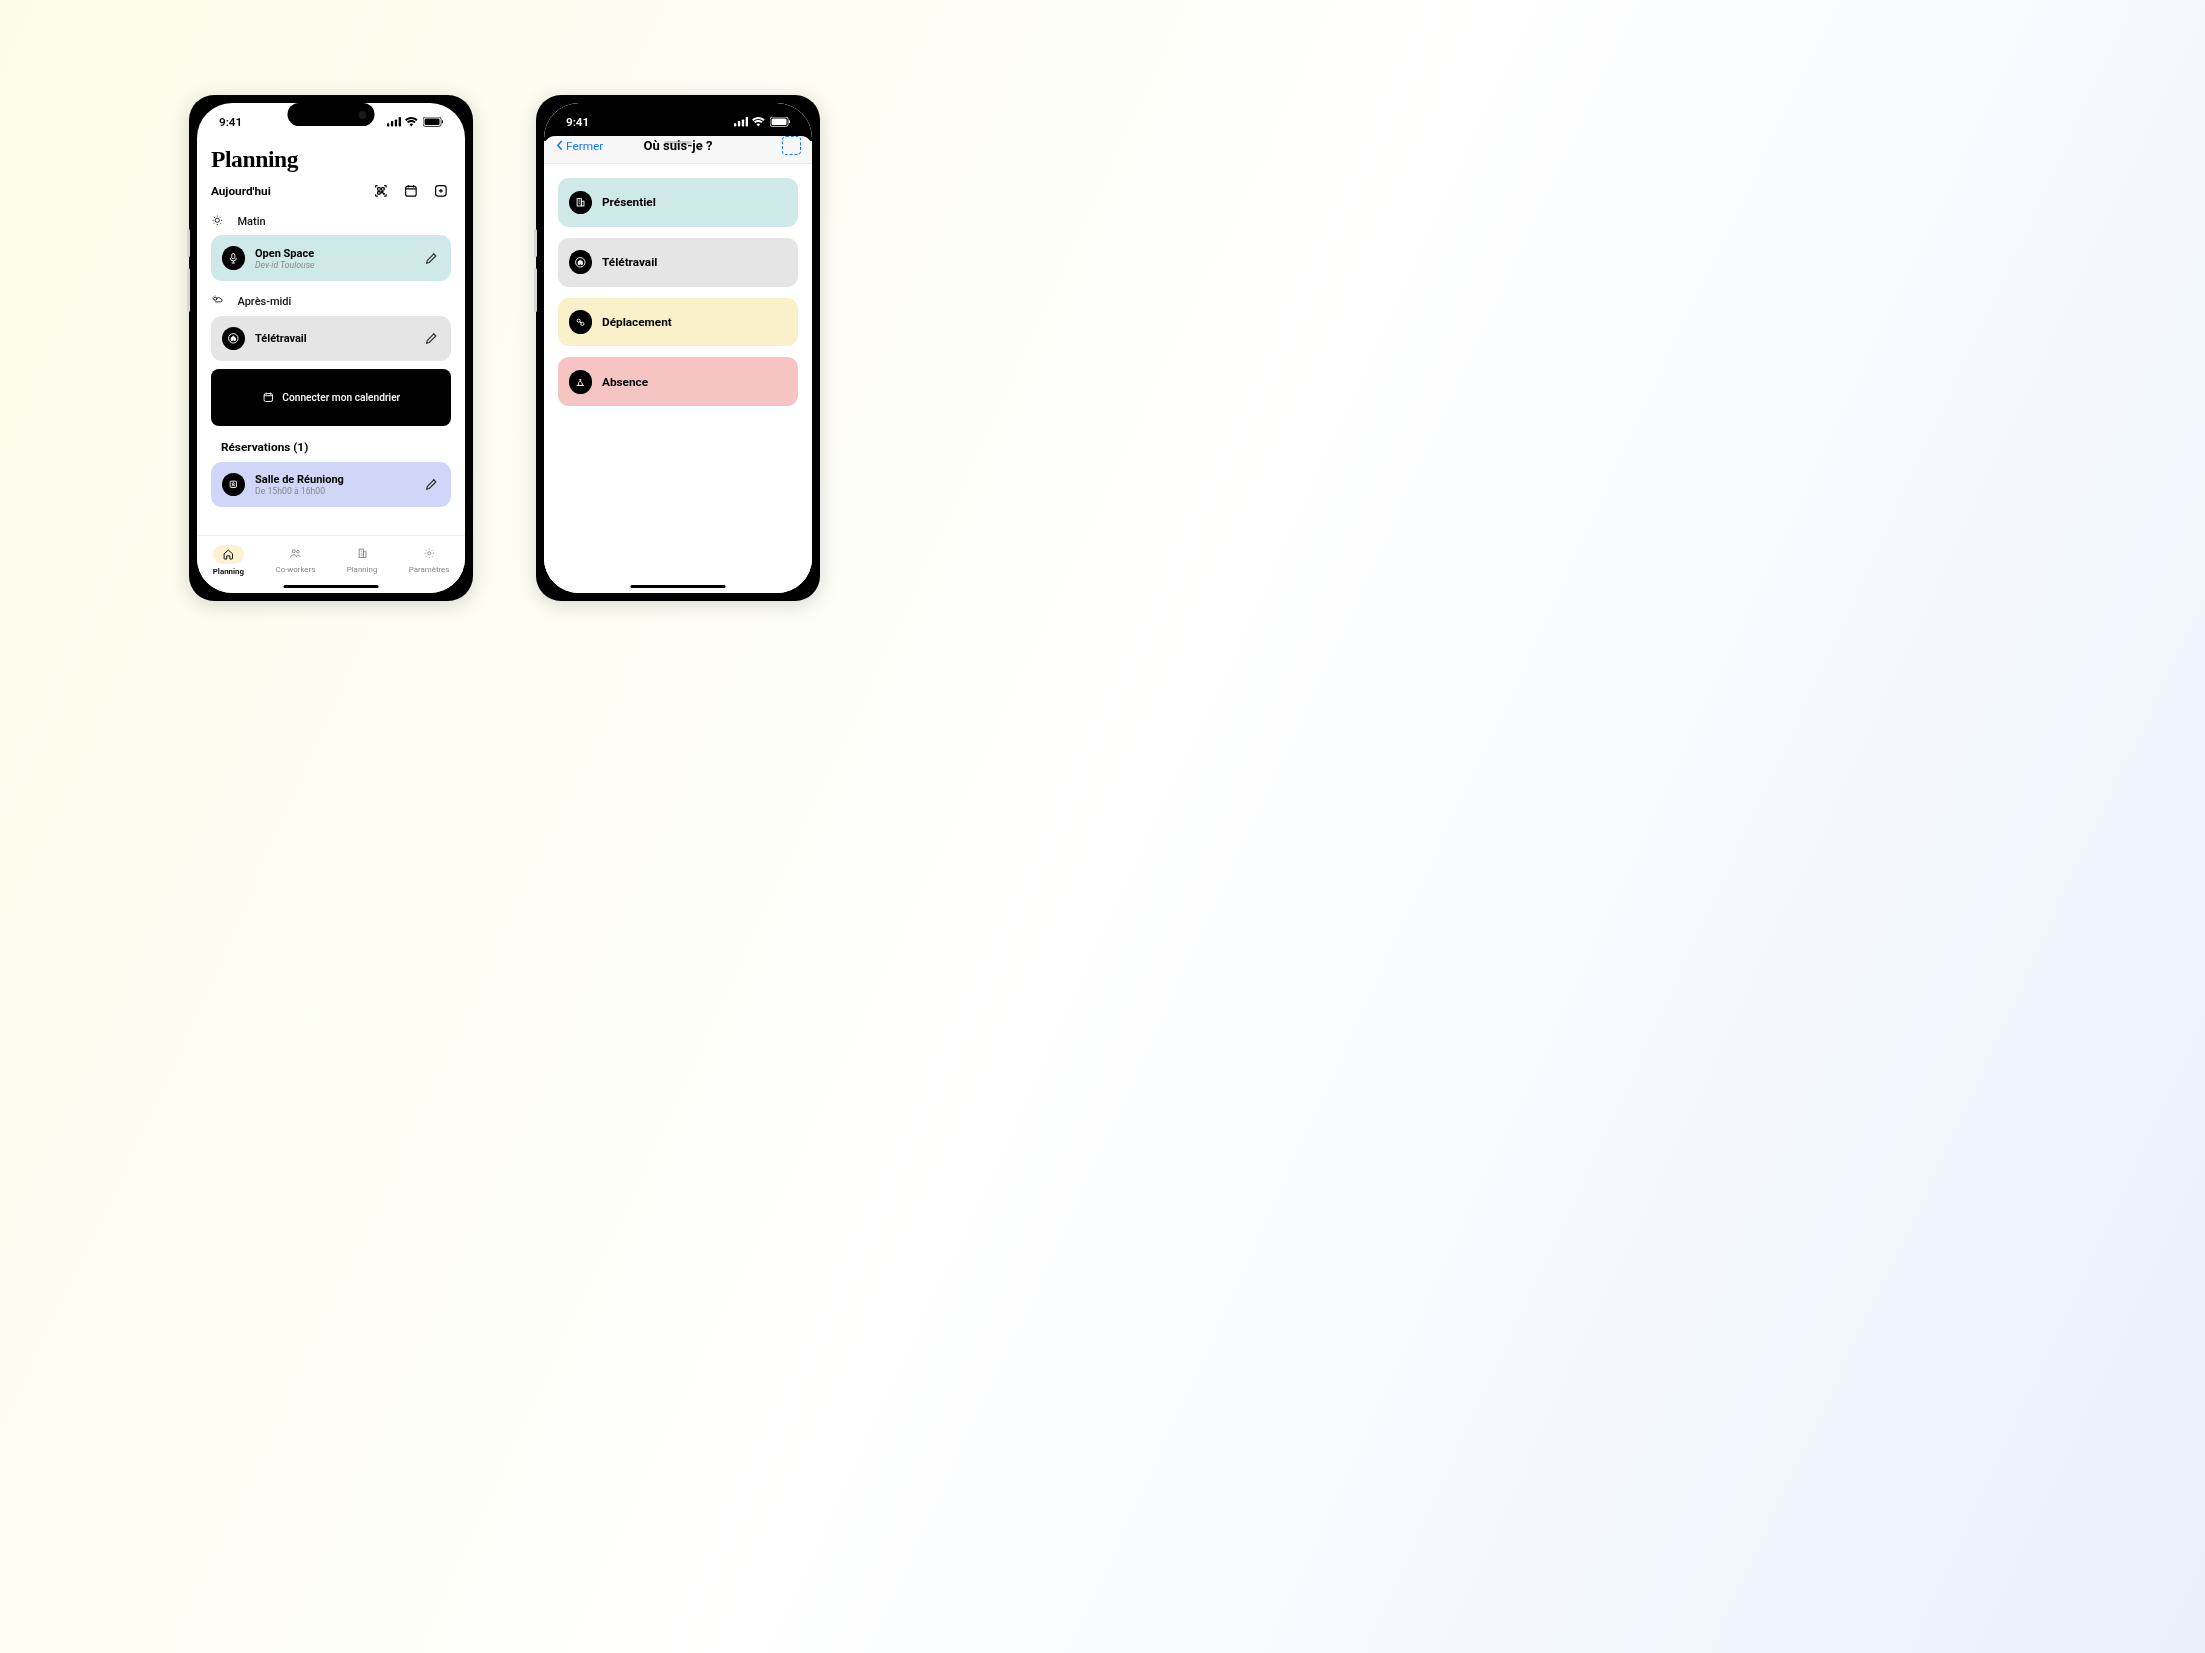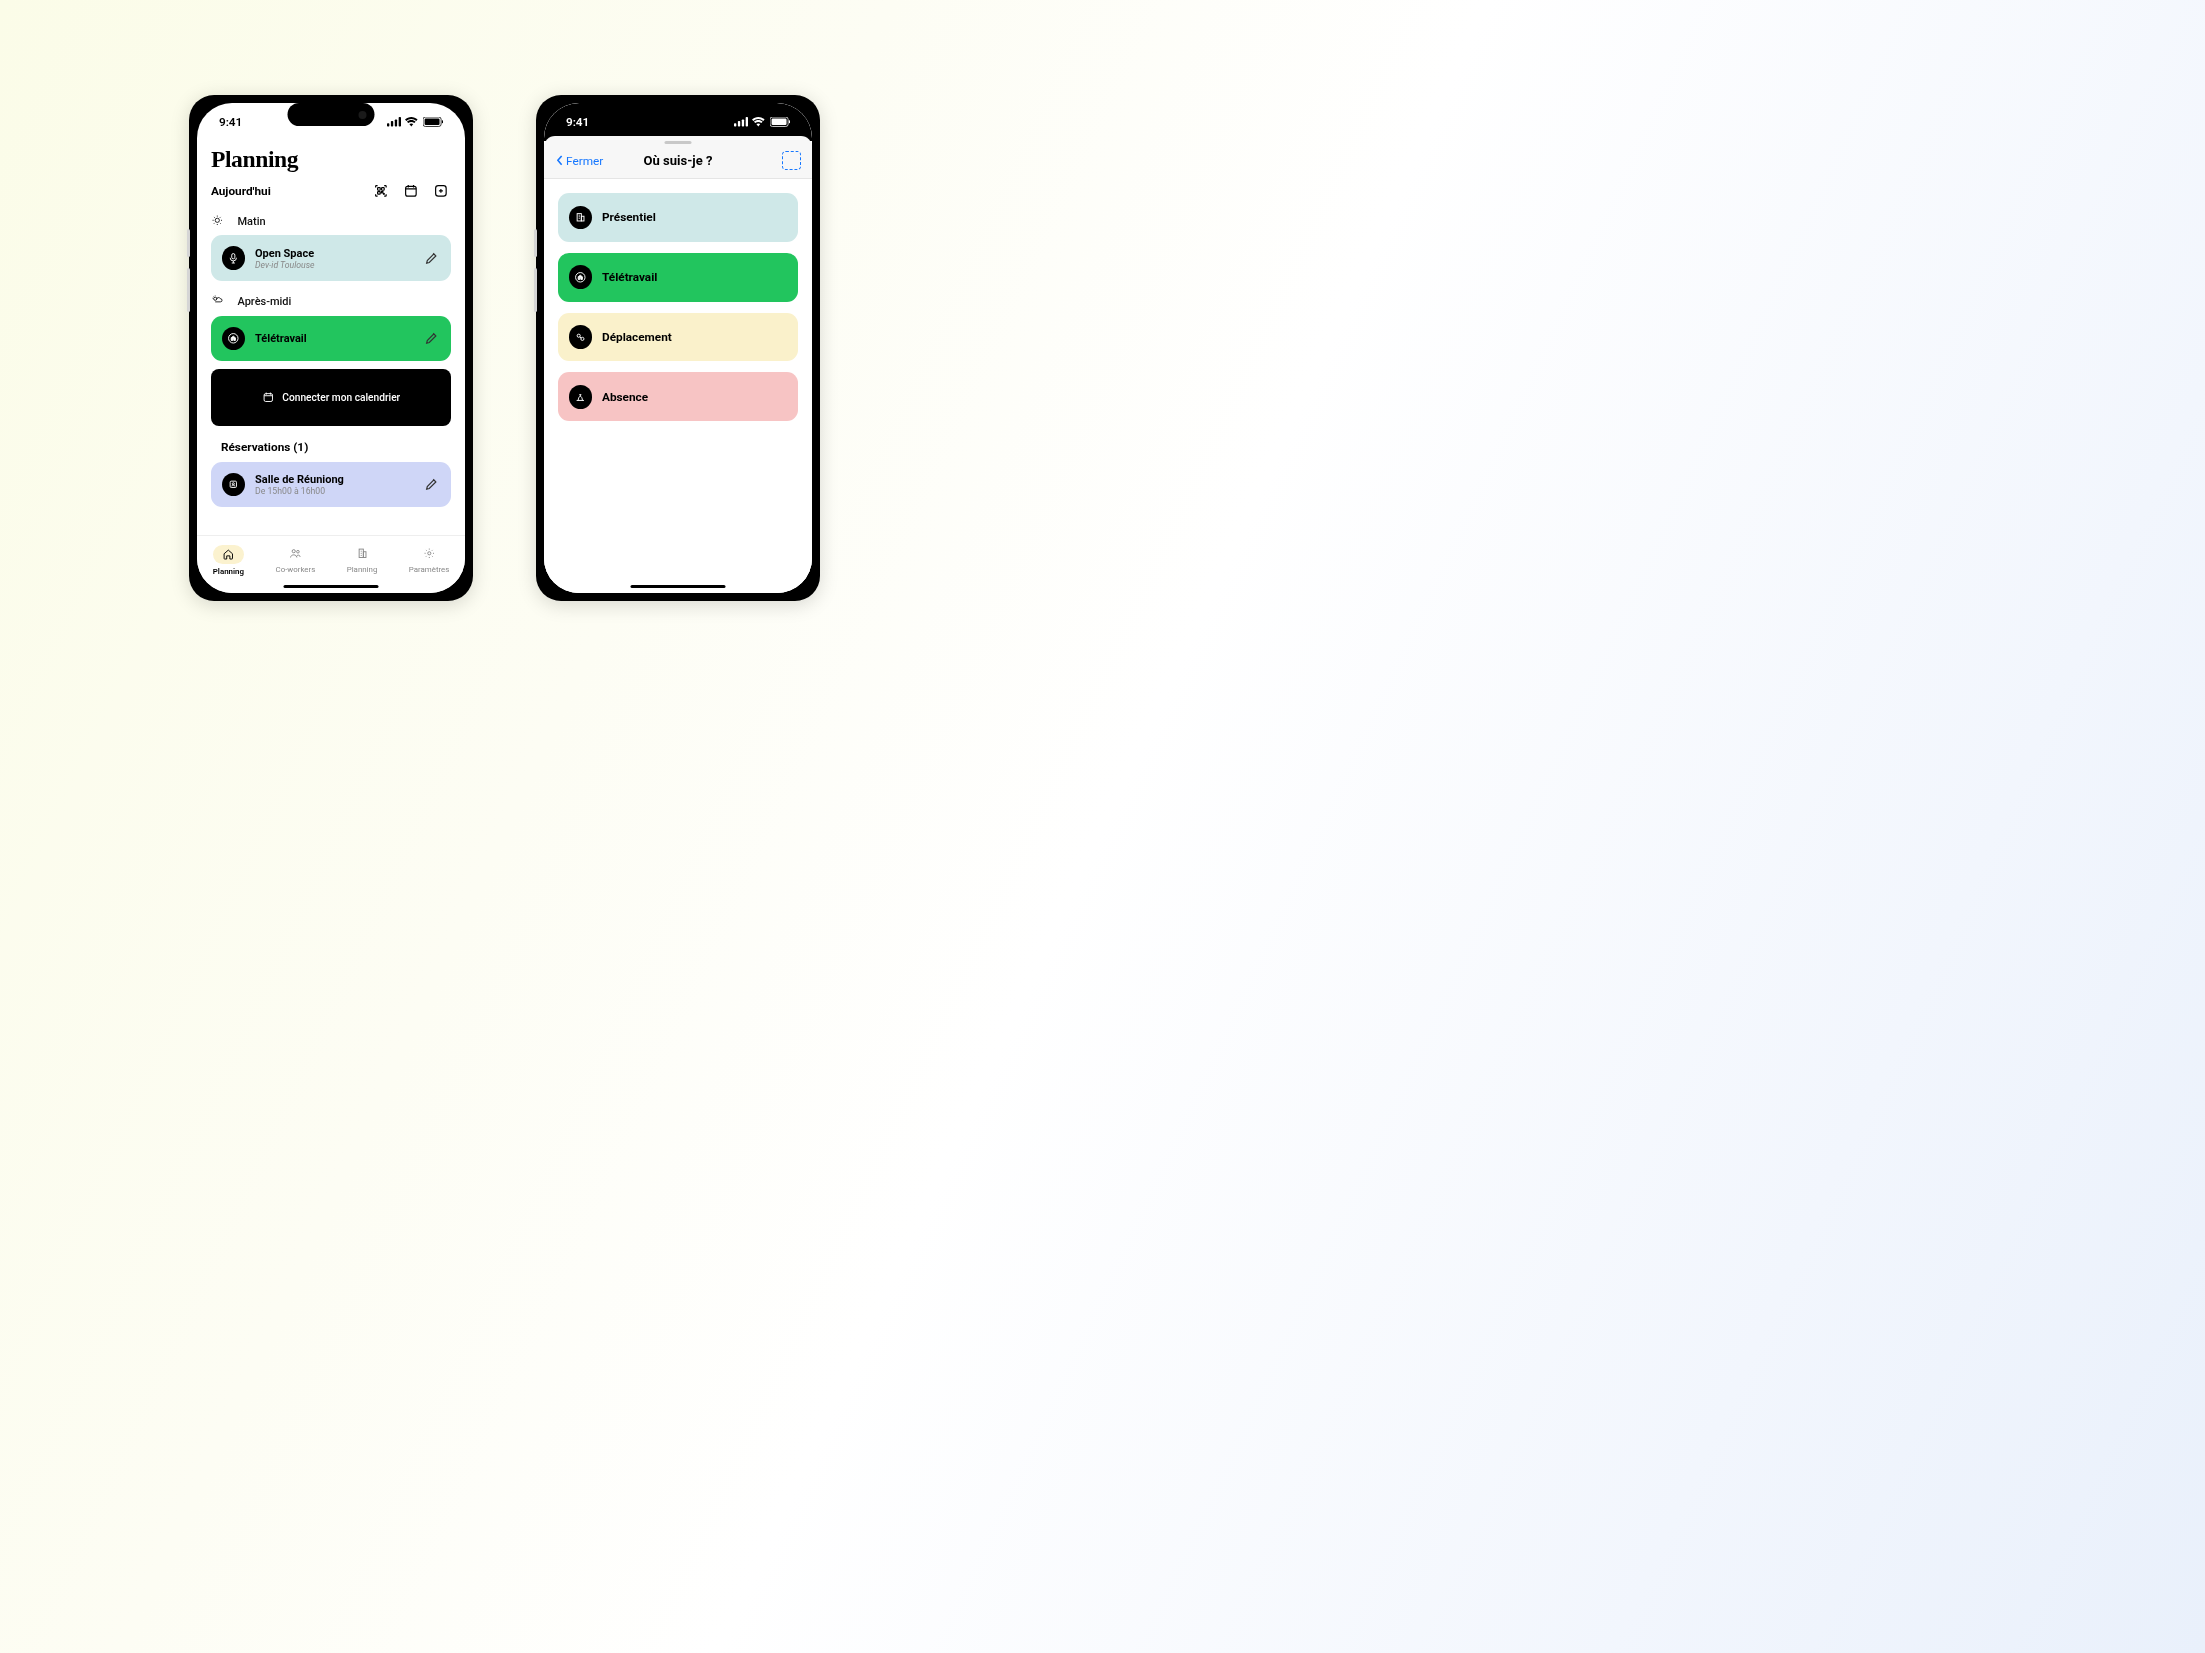--- a/index.html
+++ b/index.html
@@ -82,21 +82,21 @@
     display:flex; align-items:center; justify-content:center;
     flex-shrink:0;
   }
   .card .badge svg { width:12.6px; height:12.6px; }
   .card .card-text { flex:1; }
   .card .card-title { font-weight:700; font-size:11px; }
   .card .card-sub { font-size:8.7px; color:#888; font-style:italic; }
   .card .edit { width:15.8px; height:15.8px; color:#333; }
 
   .card.teal { background:#cfe8e8; }
-  .card.green { background:#22c55e; }
+  .card.green { background:#e5e5e5; }
   .card.lav { background:#cfd6f7; }
   .card.yellow { background:#faf1cb; }
   .card.red { background:#f7c4c4; }
 
   .black-btn {
     background:#000; color:#fff;
     border-radius:7.9px; padding:22px;
     display:flex; align-items:center; justify-content:center; gap:7.9px;
     font-size:10.2px; font-weight:500;
     margin:4.7px 0 14px;
@@ -352,21 +352,21 @@
                 <rect x="2" y="2" width="19" height="8" rx="1.5" fill="#fff"></rect>
                 <rect x="24" y="4" width="2" height="4" rx="1" fill="#fff"></rect>
               </svg>
           </span>
         </span>
       </div>
     </div>
 
     <div style="background:#f7f7f7; border-radius:11px 11px 0 0; margin-top:-4.7px; position:relative; flex:1;">
       <div class="drag-handle" style="top:4.7px"></div>
-      <div class="modal-head" style="padding-top:15px">
+      <div class="modal-head" style="padding-top:0">
         <span class="close">
           <svg width="9.5" height="12.6" viewBox="0 0 12 20" fill="none" stroke="#1677ff" stroke-width="2.5">
               <path d="M9 3L3 10l6 7"></path>
             </svg>
           <span>Fermer</span>
         </span>
         <span class="modal-title">Où suis-je ?</span>
         <span class="scan-btn"></span>
       </div>
 

